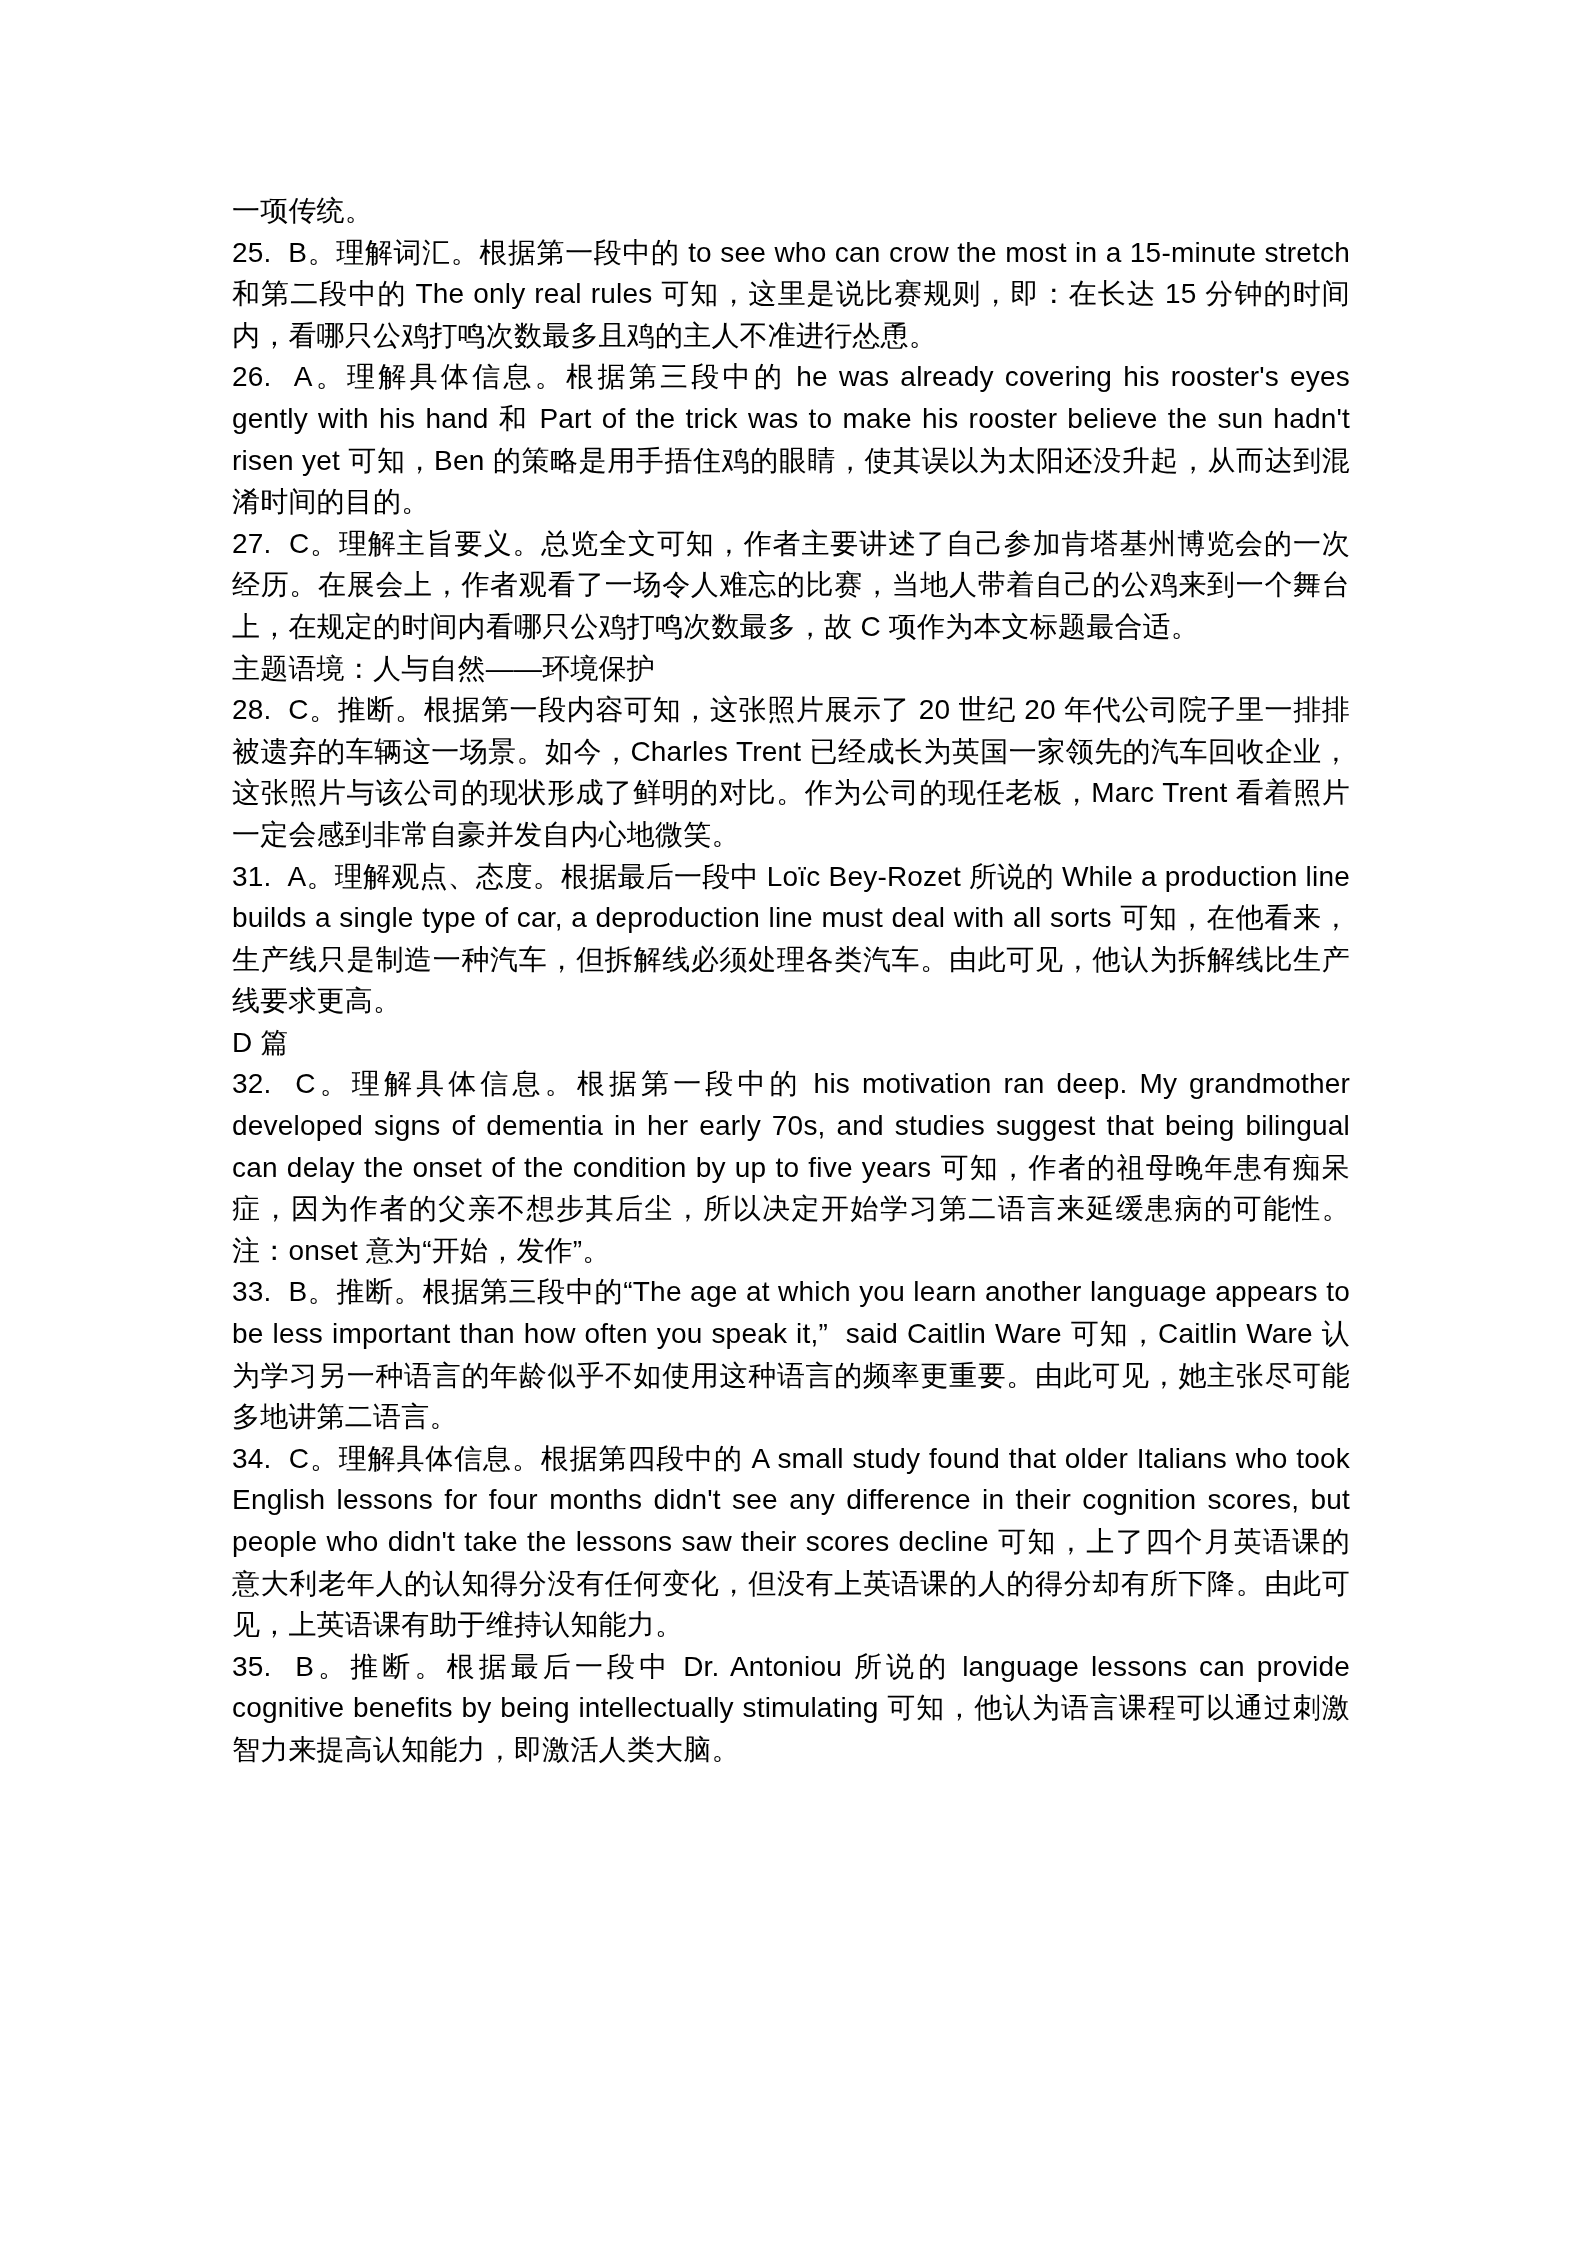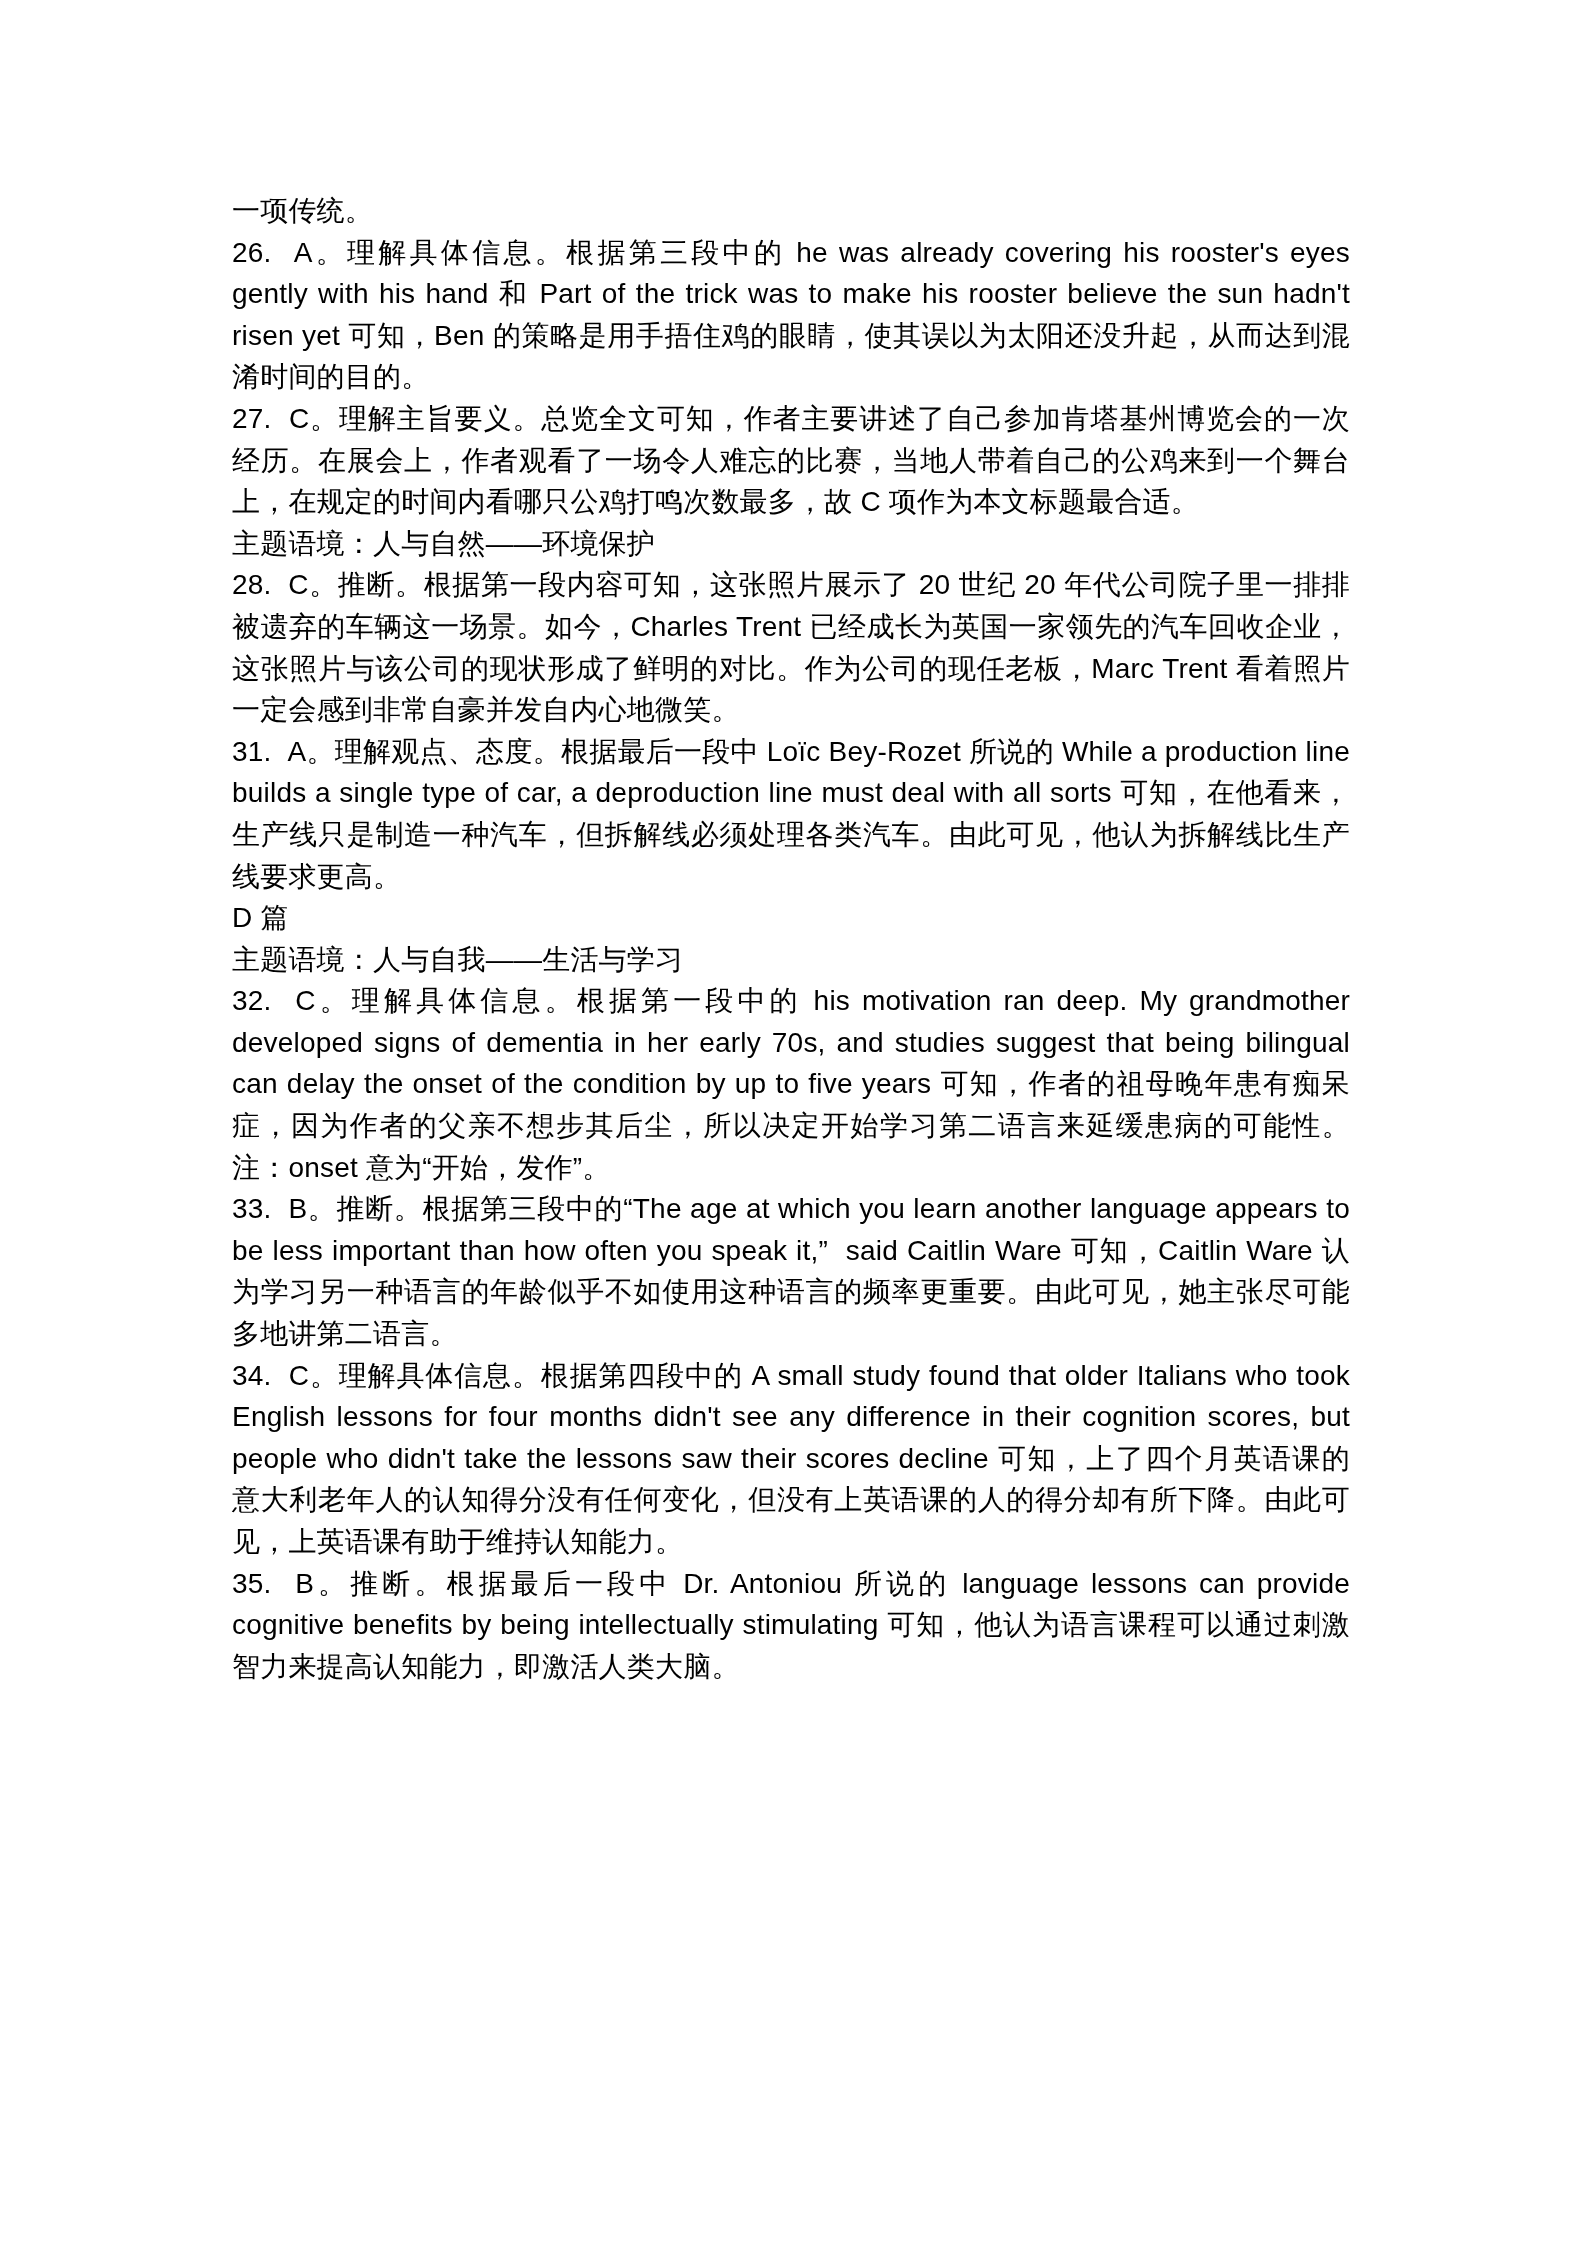--- a/index.html
+++ b/index.html
@@ -41,25 +41,25 @@
   .para.indent {
     text-indent: 2em;
   }
 </style>
 </head>
 <body>
 
 <div class="page">
   <div class="doc-body" style="background: rgb(255, 255, 255); color: rgb(0, 0, 0);">
       <p class="para ">一项传统。</p>
+      <p class="para ">25.&nbsp;&nbsp;B。理解词汇。根据第一段中的 to see who can crow the most in a 15-minute stretch 和第二段中的 The only real rules 可知，这里是说比赛规则，即：在长达 15 分钟的时间内，看哪只公鸡打鸣次数最多且鸡的主人不准进行怂恿。</p>
       <p class="para ">26.&nbsp;&nbsp;A。理解具体信息。根据第三段中的 he was already covering his rooster's eyes gently with his hand 和 Part of the trick was to make his rooster believe the sun hadn't risen yet 可知，Ben 的策略是用手捂住鸡的眼睛，使其误以为太阳还没升起，从而达到混淆时间的目的。</p>
       <p class="para ">27.&nbsp;&nbsp;C。理解主旨要义。总览全文可知，作者主要讲述了自己参加肯塔基州博览会的一次经历。在展会上，作者观看了一场令人难忘的比赛，当地人带着自己的公鸡来到一个舞台上，在规定的时间内看哪只公鸡打鸣次数最多，故 C 项作为本文标题最合适。</p>
       <p class="para ">主题语境：人与自然——环境保护</p>
       <p class="para ">28.&nbsp;&nbsp;C。推断。根据第一段内容可知，这张照片展示了 20 世纪 20 年代公司院子里一排排被遗弃的车辆这一场景。如今，Charles Trent 已经成长为英国一家领先的汽车回收企业，这张照片与该公司的现状形成了鲜明的对比。作为公司的现任老板，Marc Trent 看着照片一定会感到非常自豪并发自内心地微笑。</p>
       <p class="para ">31.&nbsp;&nbsp;A。理解观点、态度。根据最后一段中 Loïc Bey-Rozet 所说的 While a production line builds a single type of car, a deproduction line must deal with all sorts 可知，在他看来，生产线只是制造一种汽车，但拆解线必须处理各类汽车。由此可见，他认为拆解线比生产线要求更高。</p>
       <p class="para ">D 篇</p>
-      <p class="para ">主题语境：人与自我——生活与学习</p>
       <p class="para ">32.&nbsp;&nbsp;C。理解具体信息。根据第一段中的 his motivation ran deep. My grandmother developed signs of dementia in her early 70s, and studies suggest that being bilingual can delay the onset of the condition by up to five years 可知，作者的祖母晚年患有痴呆症，因为作者的父亲不想步其后尘，所以决定开始学习第二语言来延缓患病的可能性。注：onset 意为“开始，发作”。</p>
       <p class="para ">33.&nbsp;&nbsp;B。推断。根据第三段中的“The age at which you learn another language appears to be less important than how often you speak it,” &nbsp;said Caitlin Ware 可知，Caitlin Ware 认为学习另一种语言的年龄似乎不如使用这种语言的频率更重要。由此可见，她主张尽可能多地讲第二语言。</p>
       <p class="para ">34.&nbsp;&nbsp;C。理解具体信息。根据第四段中的 A small study found that older Italians who took English lessons for four months didn't see any difference in their cognition scores, but people who didn't take the lessons saw their scores decline 可知，上了四个月英语课的意大利老年人的认知得分没有任何变化，但没有上英语课的人的得分却有所下降。由此可见，上英语课有助于维持认知能力。</p>
       <p class="para ">35.&nbsp;&nbsp;B。推断。根据最后一段中 Dr. Antoniou 所说的 language lessons can provide cognitive benefits by being intellectually stimulating 可知，他认为语言课程可以通过刺激智力来提高认知能力，即激活人类大脑。</p>
     </div>
 </div>
 
 </body></html>

